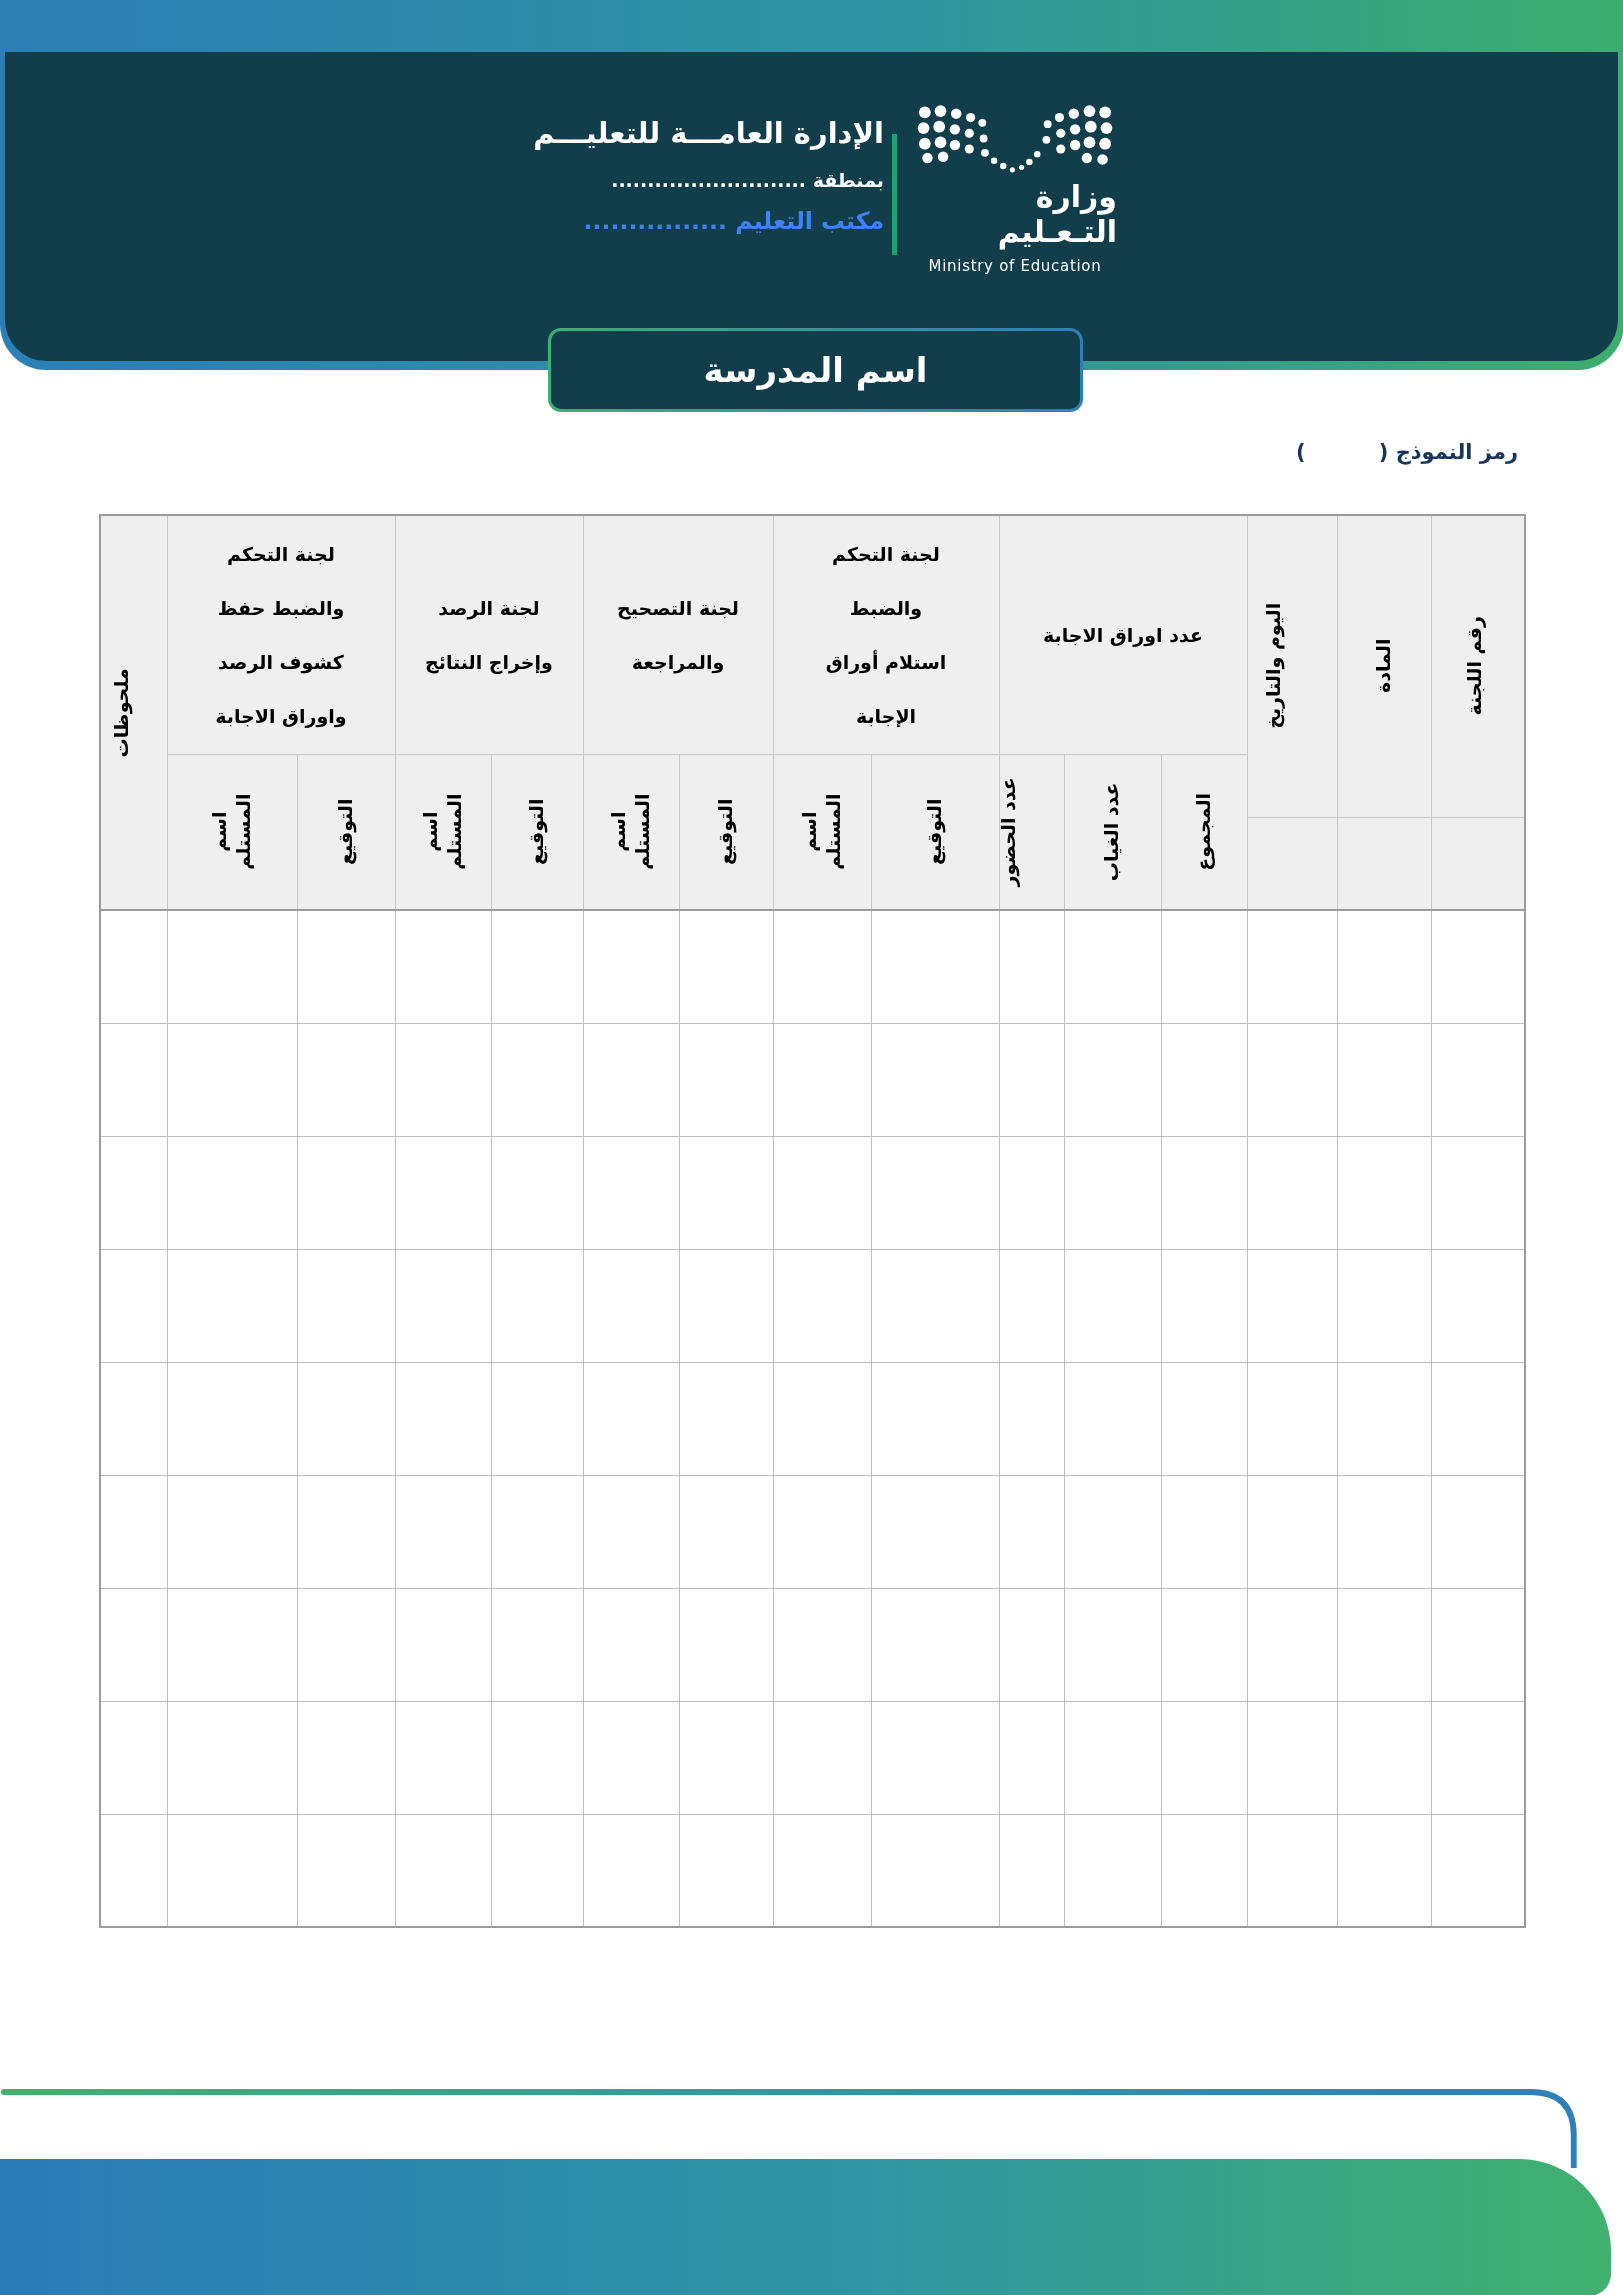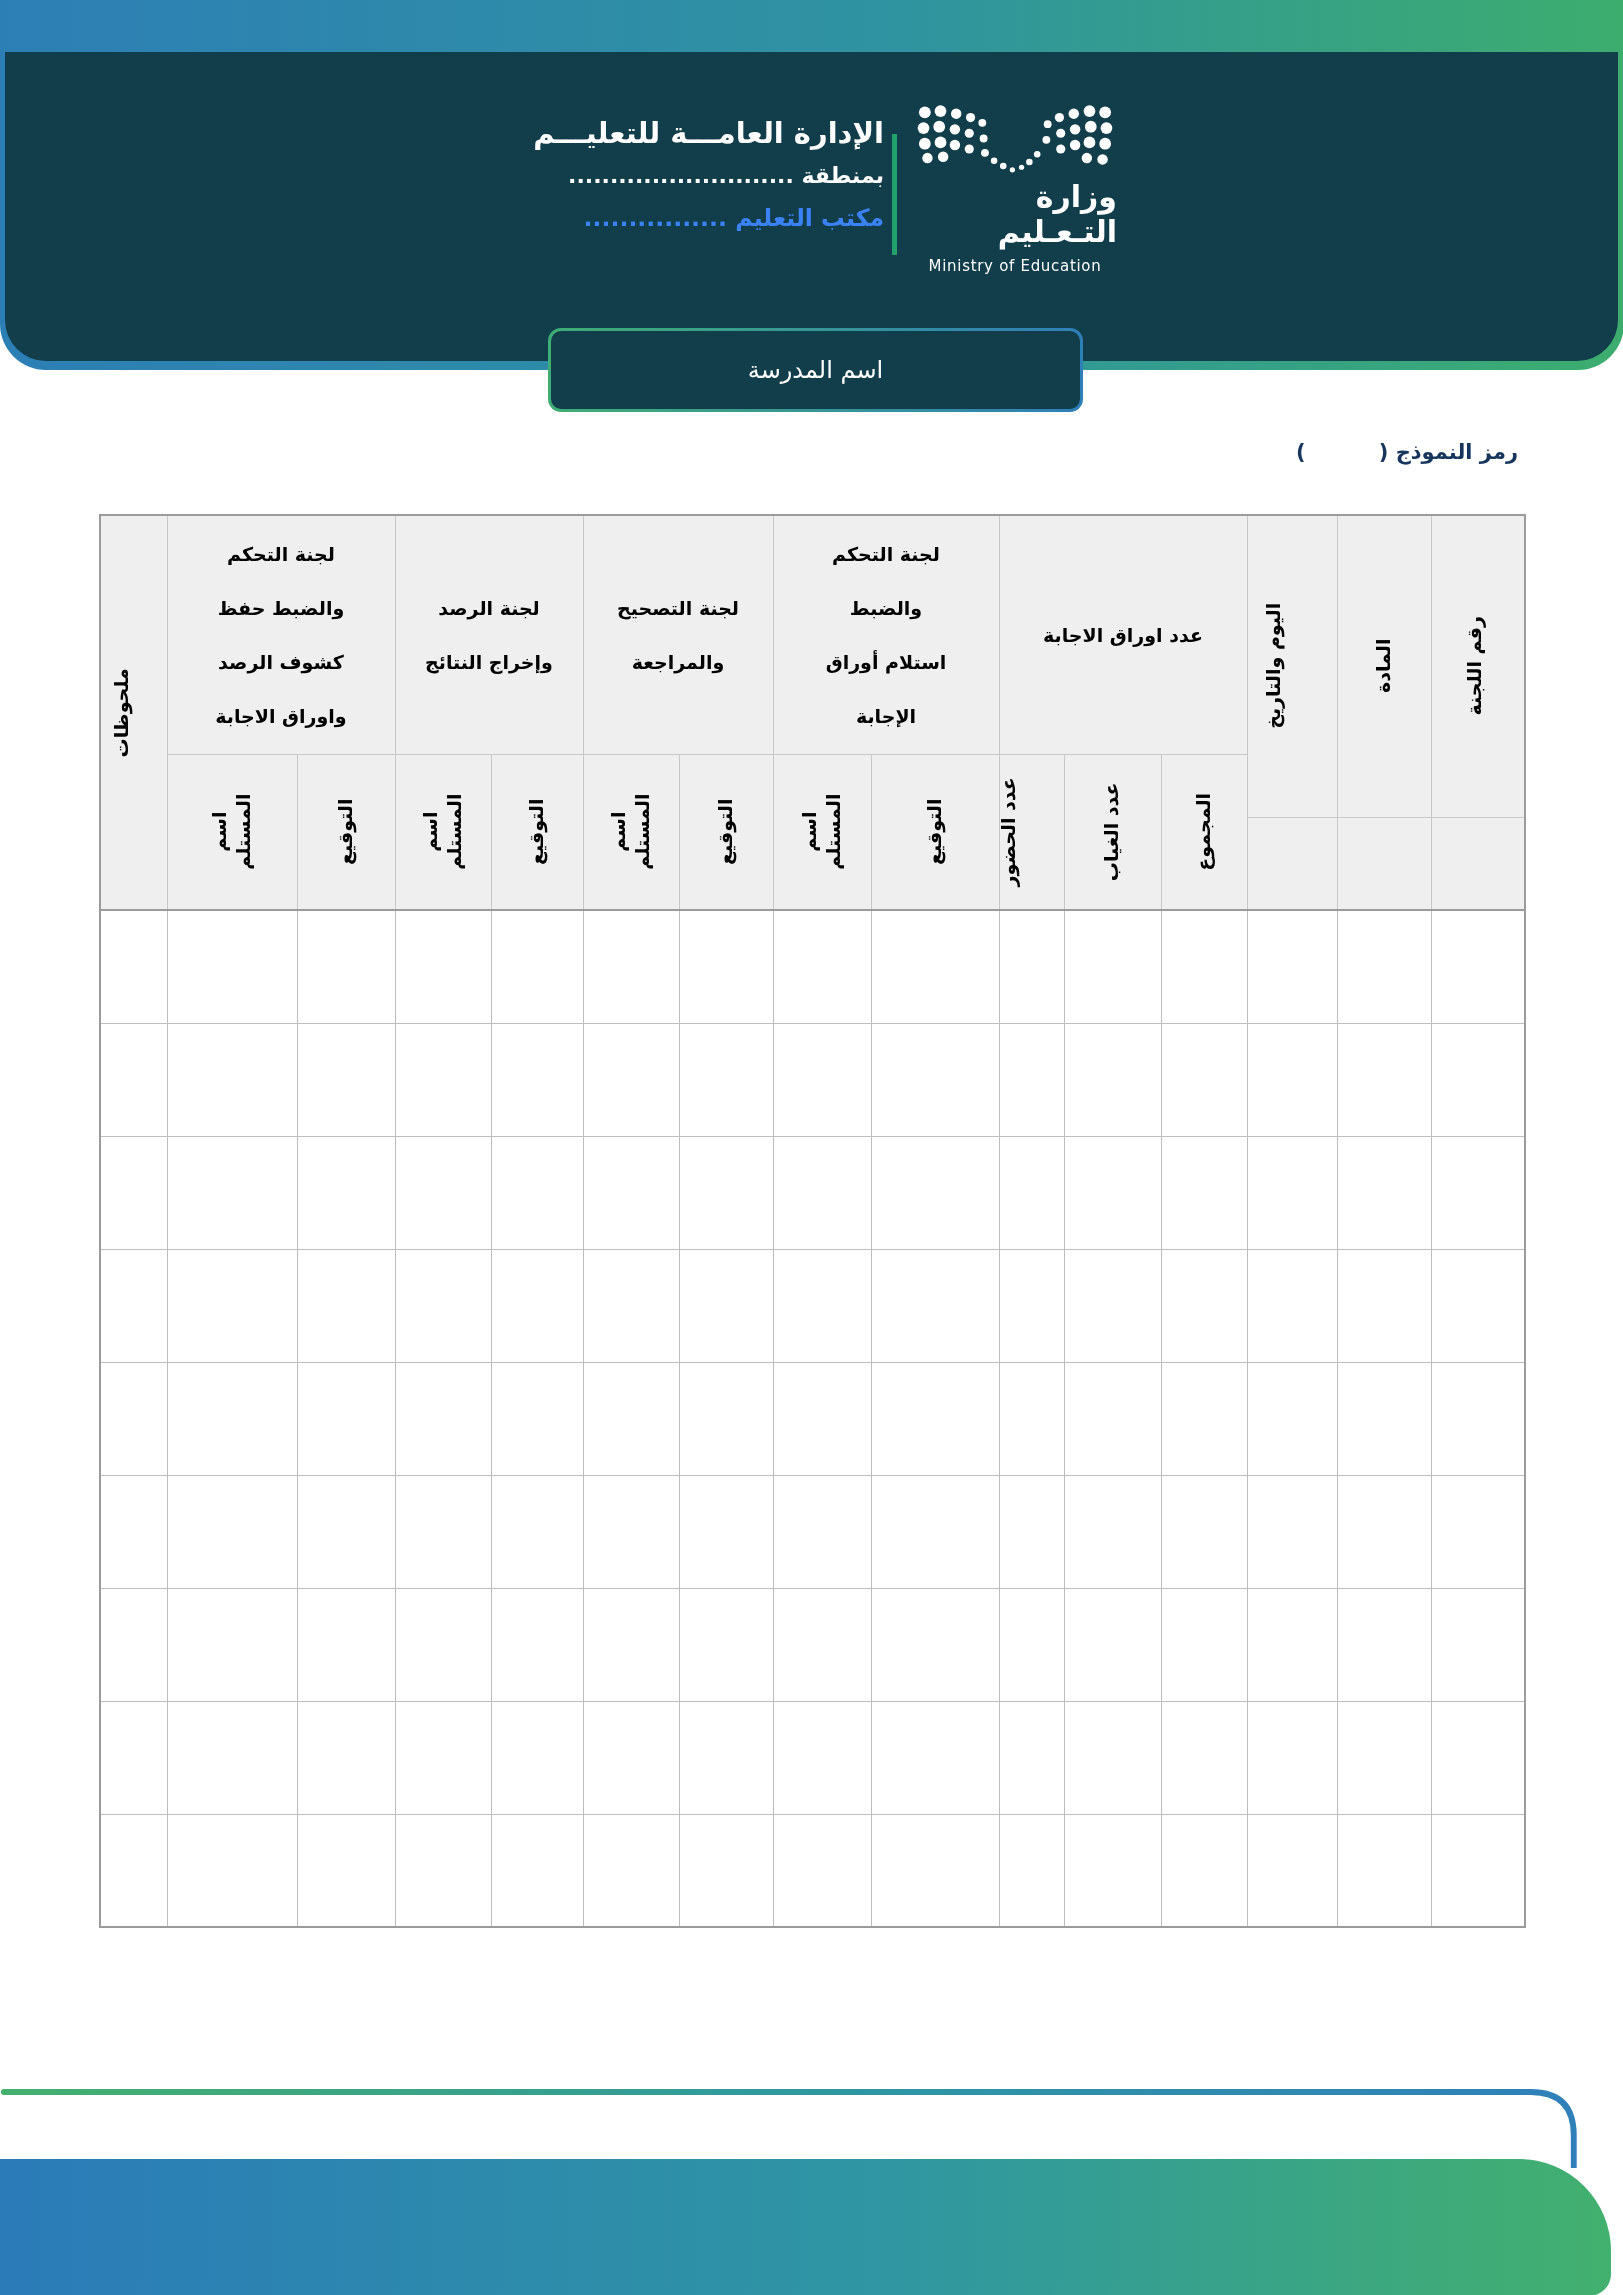--- a/index.html
+++ b/index.html
@@ -7,35 +7,35 @@
         font-family:"DejaVu Sans", sans-serif;padding-left:12px;}
 
   
   .grad-edge{position:absolute;left:0;top:0;width:1624px;height:370px;
              background:linear-gradient(90deg,#2c7fb5 0%,#2f93a0 55%,#3dad6e 100%);
              border-radius:0 0 46px 46px;}
   .header-dark{position:absolute;left:5.2px;top:52px;width:1613px;height:309px;
                background:#113e4a;border-radius:0 0 41px 41px;}
   .hdr-text{position:absolute;top:116px;right:752px;direction:rtl;text-align:right;color:#ffffff;}
   .hdr-line1{font-size:29px;font-weight:bold;letter-spacing:0;}
-  .hdr-line2{font-size:22px;font-weight:bold;margin-top:13px;}
+  .hdr-line2{font-size:19px;font-weight:bold;margin-top:19px;}
   .hdr-line3{font-size:23.6px;font-weight:bold;margin-top:15.7px;color:#3b82f6;}
   .hdr-sep{position:absolute;left:892px;top:134px;width:4.6px;height:121px;background:#21a26b;}
   .logo{position:absolute;left:913px;top:103px;width:204px;text-align:center;color:#fff;}
   .logo-dots{display:block;margin:0 auto;}
   .logo-ar{font-size:30px;font-weight:bold;margin-top:5.2px;direction:rtl;text-align:right;}
   .logo-en{font-size:15px;margin-top:8px;letter-spacing:0.7px;}
 
   
   .banner{position:absolute;left:548px;top:328px;width:529px;height:78px;border-radius:13px;
           border:3.3px solid transparent;
           background:linear-gradient(#113e4a,#113e4a) padding-box,
                      linear-gradient(90deg,#3fae74,#2e7fb8) border-box;
           display:flex;align-items:center;justify-content:center;}
-  .banner-label{color:#ffffff;font-size:24px;font-weight:normal;direction:rtl;}
+  .banner-label{color:#ffffff;font-size:34px;font-weight:bold;direction:rtl;}
 
   
   .form-line{position:absolute;left:563px;top:440px;width:955px;direction:rtl;
              display:flex;justify-content:space-between;align-items:baseline;
              color:#17365d;font-size:21px;font-weight:bold;white-space:pre;}
 
   
   .sheet{position:absolute;left:99px;top:514px;width:1425px;border-collapse:collapse;
          direction:rtl;table-layout:fixed;border:2px solid #9b9b9b;}
   .sheet th{background:#efefef;border:1.3px solid #c8c8c8;padding:0;font-weight:bold;color:#000;

